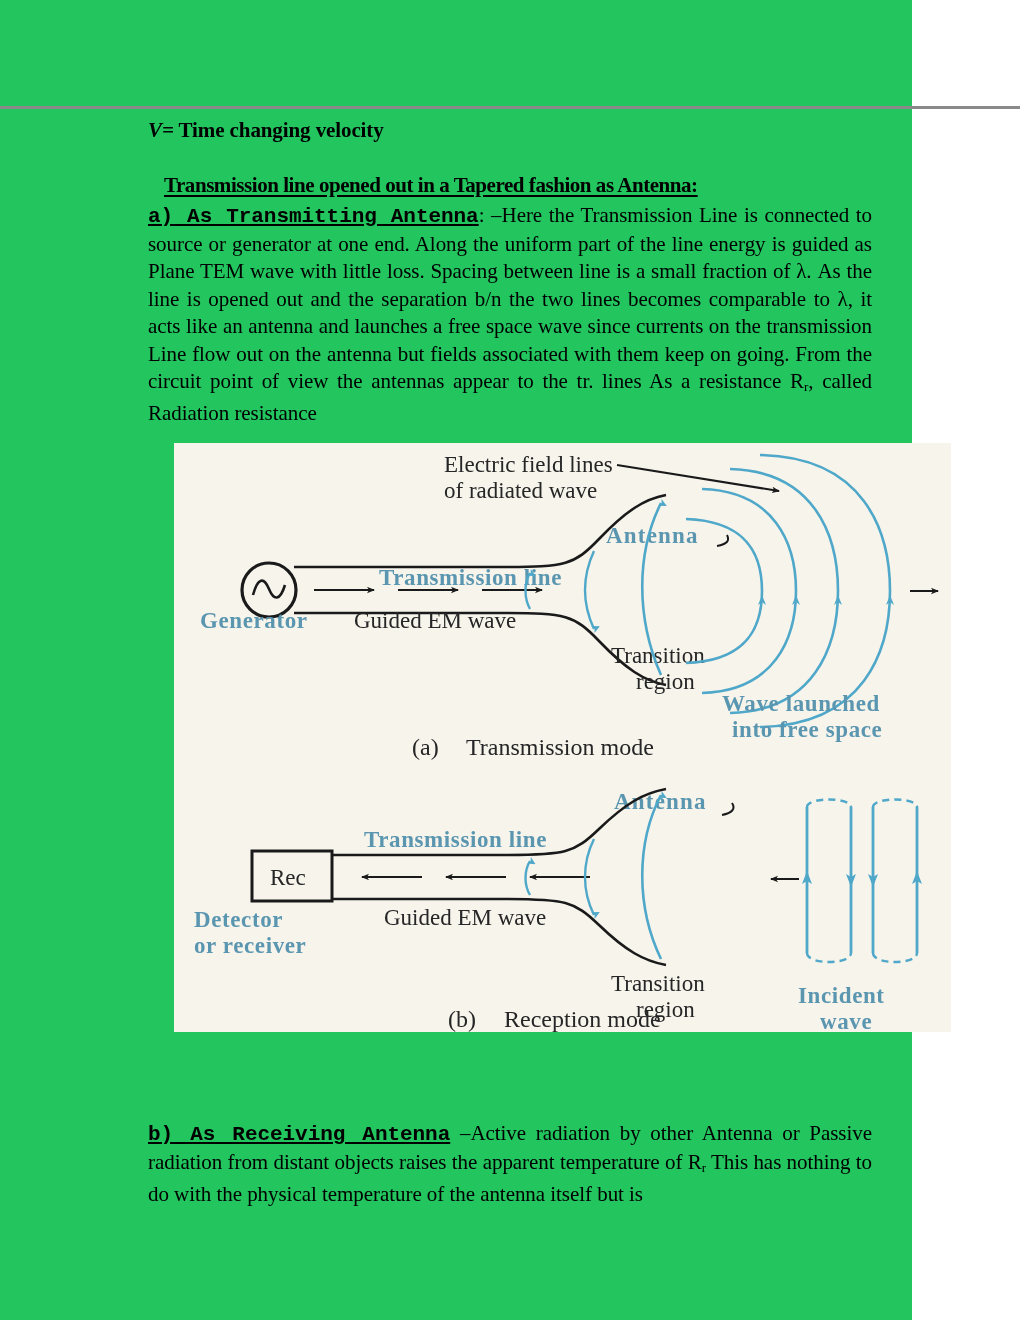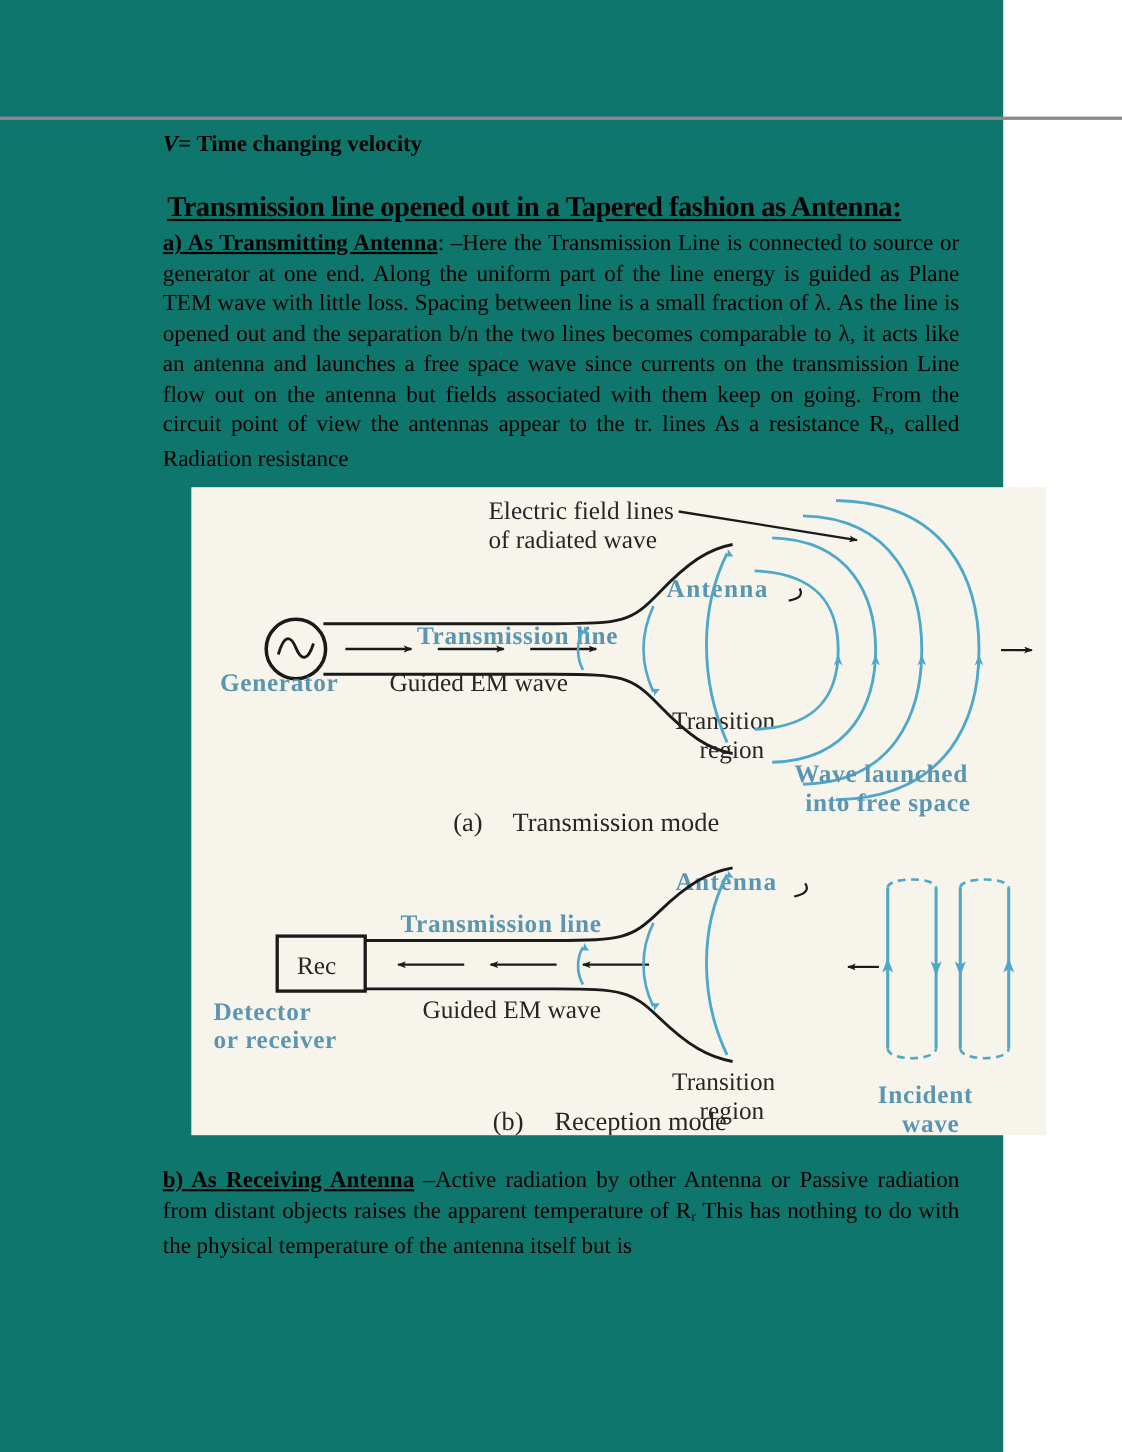--- a/index.html
+++ b/index.html
@@ -13,21 +13,21 @@
     height: 1320px;
     font-family: "Liberation Serif", "DejaVu Serif", serif;
     color: #000000;
     position: relative;
     overflow: hidden;
   }
   .page {
     position: relative;
     width: 912px;
     height: 1320px;
-    background: #0f766e;
+    background: #22c55e;
   }
   .header-rule {
     position: absolute;
     left: 0;
     top: 106px;
     width: 1020px;
     height: 3px;
     background: #8a8a8a;
   }
   .content {
@@ -41,59 +41,60 @@
     font-weight: 600;
     letter-spacing: -0.1px;
     margin: 0 0 30px 0;
     white-space: nowrap;
   }
   .line-velocity .var {
     font-style: italic;
     font-weight: 700;
   }
   .section-heading {
-    font-size: 26px;
+    font-size: 21px;
     font-weight: 700;
     text-decoration: underline;
     text-underline-offset: 3px;
-    margin: 0 0 4px 4px;
+    margin: 0 0 4px 16px;
     letter-spacing: -0.45px;
     white-space: nowrap;
   }
   p.body-text {
     font-size: 21px;
     line-height: 27.5px;
     margin: 0;
     text-align: justify;
     letter-spacing: -0.05px;
   }
   p.body-text .lead {
     font-weight: 700;
     text-decoration: underline;
     text-underline-offset: 2px;
+    font-family: Liberation Mono, monospace;
   }
   sub { font-size: 0.62em; vertical-align: -0.22em; }
 
   
   .figure {
     position: absolute;
     left: 152px;
     top: 443px;
     width: 777px;
     height: 589px;
     background: #f7f4ec;
     overflow: hidden;
     margin-left: 22px;
   }
   .figure svg { display: block; }
 
   .para-bottom {
     position: absolute;
     left: 148px;
-    top: 1059px;
+    top: 1120px;
     width: 724px;
   }
 </style>
 </head>
 <body>
 
 <div class="page">
 
   <div class="header-rule"></div>
 

